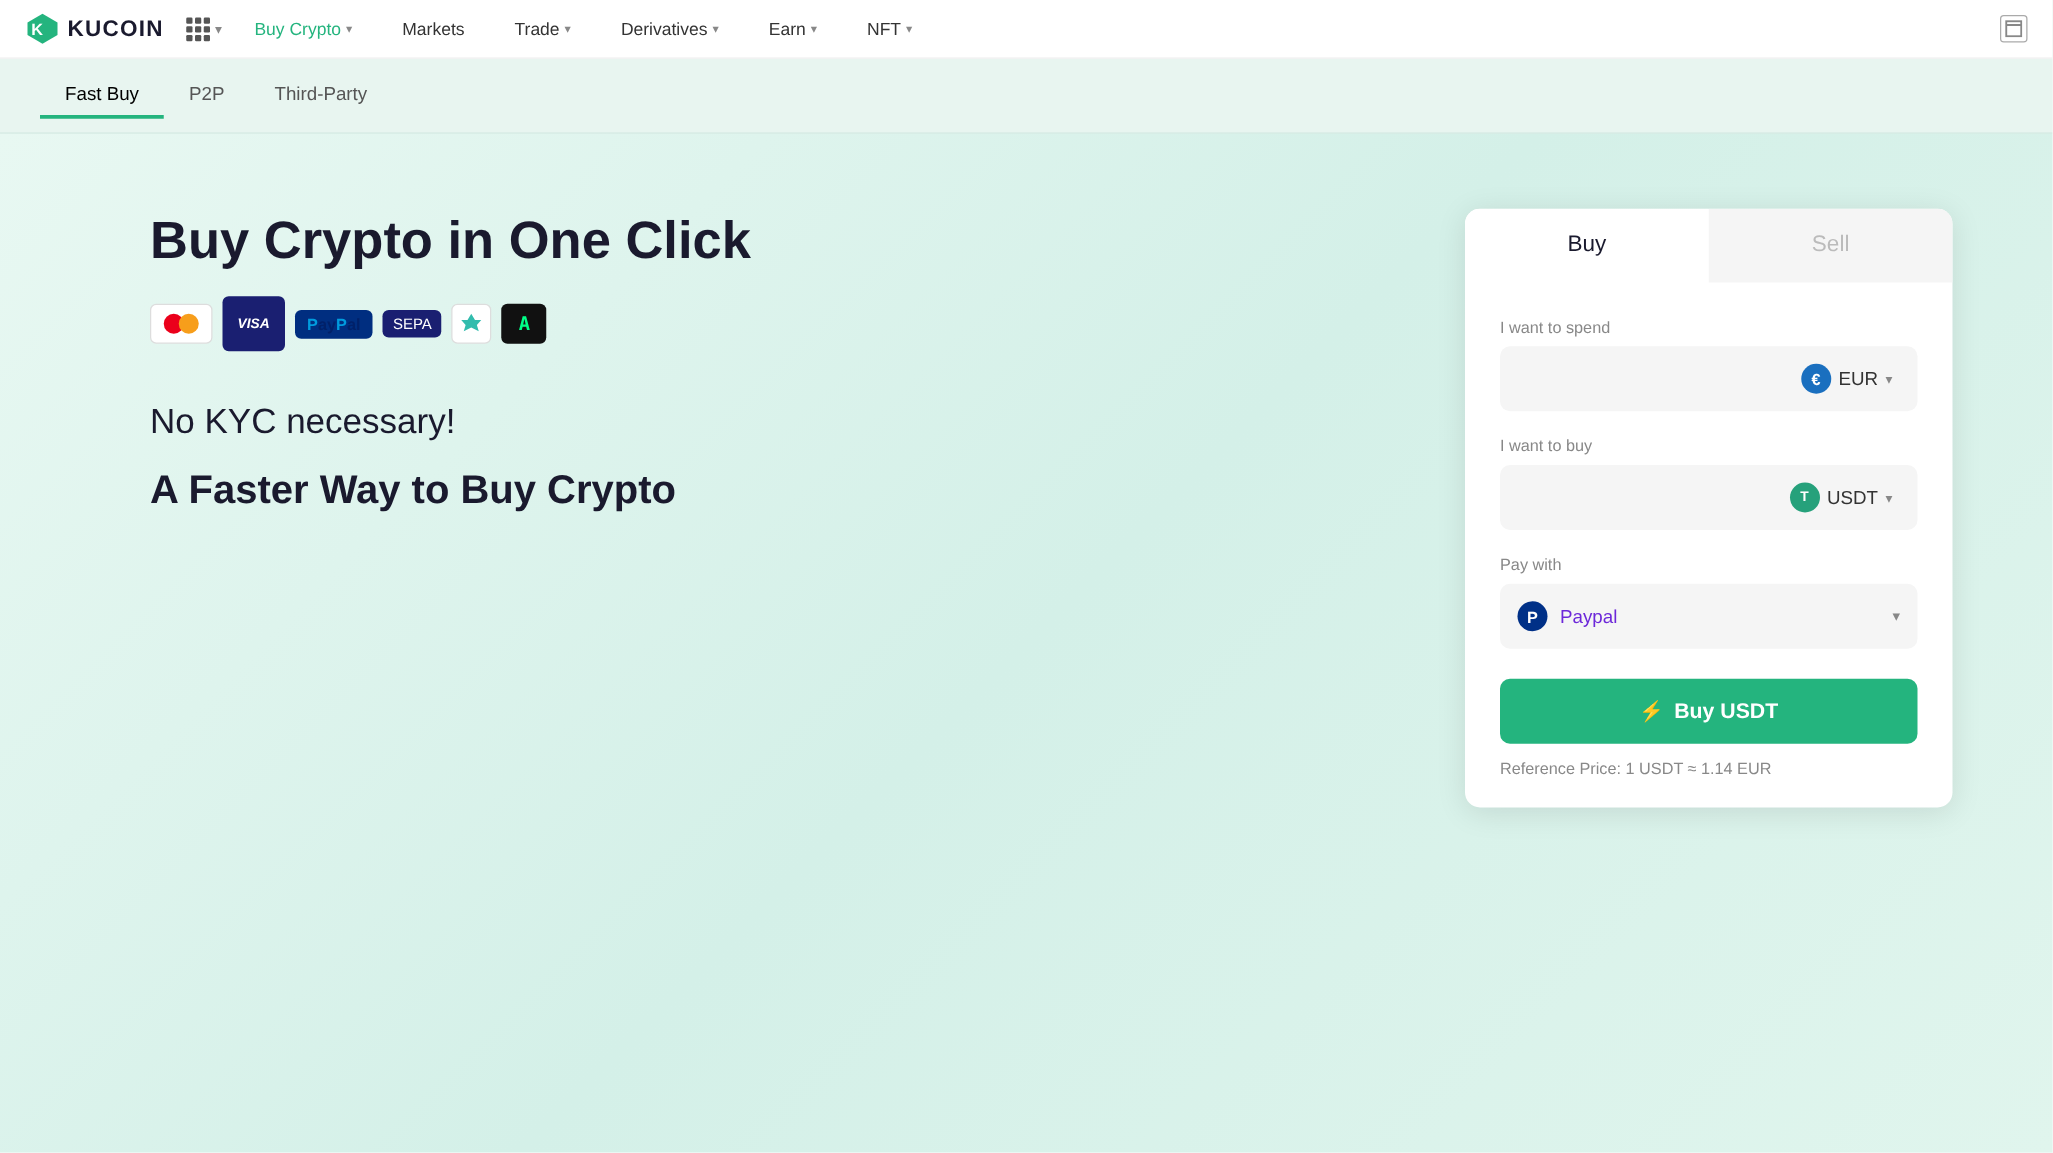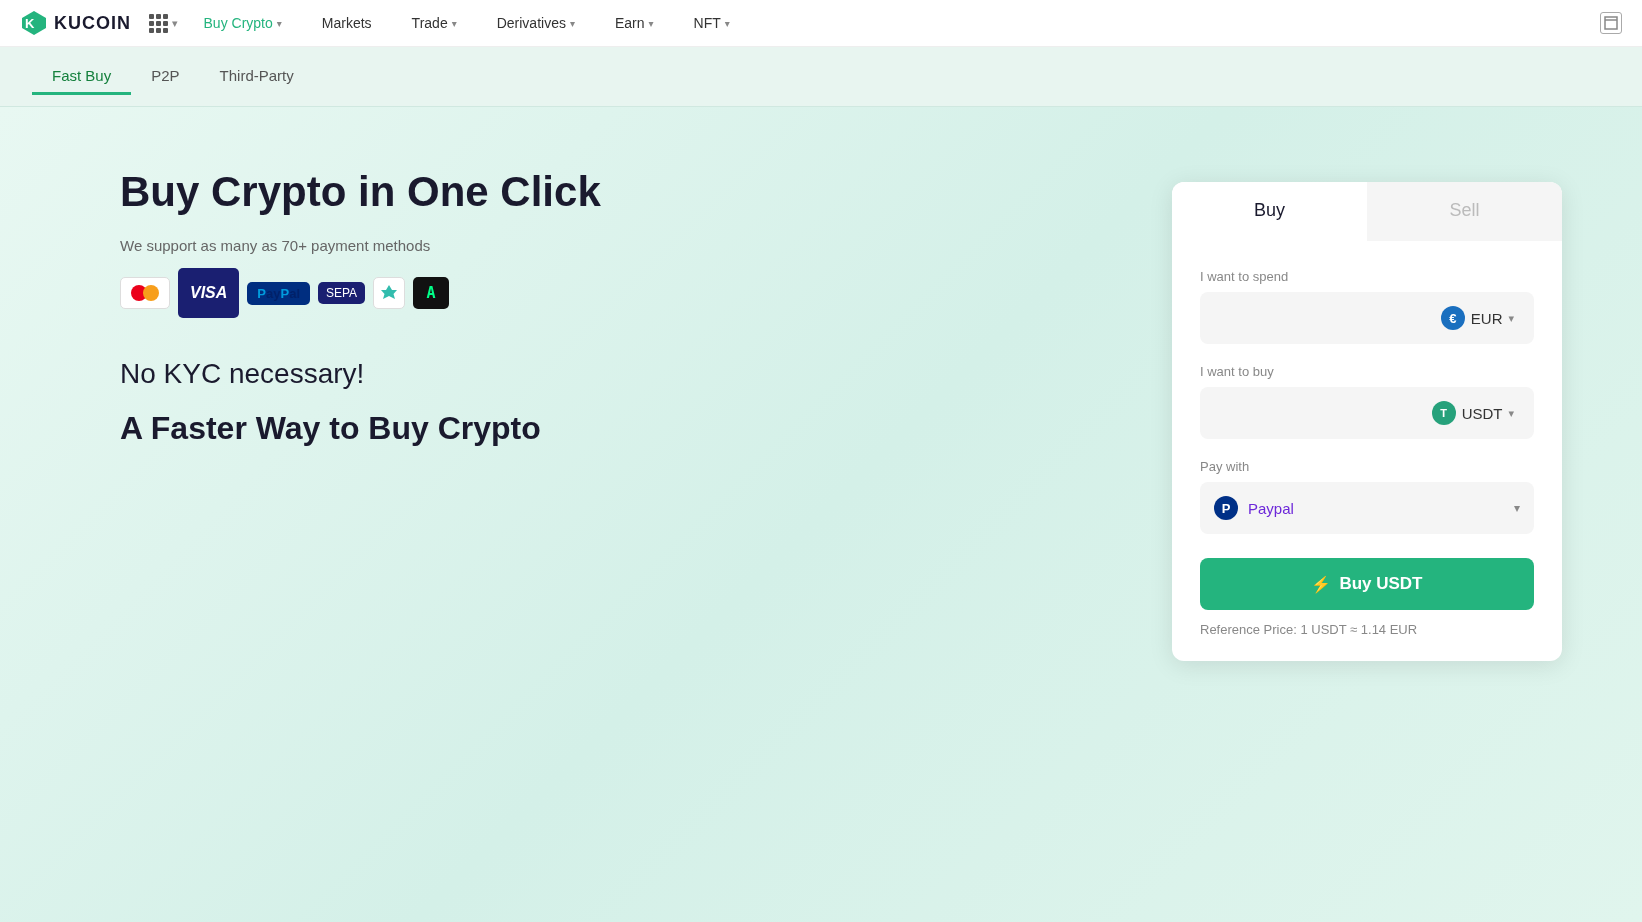--- a/index.html
+++ b/index.html
@@ -99,21 +99,21 @@
     }
     .subnav-item {
       padding: 8px 20px;
       font-size: 15px;
       color: #555;
       cursor: pointer;
       border-bottom: 3px solid transparent;
       margin-bottom: -1px;
     }
     .subnav-item.active {
-      color: #15803d;
+      color: #000000;
       border-bottom: 3px solid #24b47e;
       font-weight: 500;
     }
 
     
     .main {
       display: flex;
       min-height: calc(922px - 107px);
       background: linear-gradient(135deg, #e8f8f2 0%, #d4f0e8 50%, #e0f5ed 100%);
       padding: 60px 80px 60px 120px;
@@ -168,21 +168,21 @@
     }
 
     .mastercard {
       background: #fff;
       border: 1px solid #ddd;
       gap: 2px;
     }
     .mc-circle1 { width: 16px; height: 16px; border-radius: 50%; background: #eb001b; }
     .mc-circle2 { width: 16px; height: 16px; border-radius: 50%; background: #f79e1b; margin-left: -6px; }
 
-    .visa-badge { background: #1a1f71; color: #fff; padding: 16px 12px; border-radius: 5px; font-size: 16px; font-weight: 800; font-style: italic; }
+    .visa-badge { background: #1a1f71; color: #fff; padding: 16px 12px; border-radius: 5px; font-size: 11px; font-weight: 800; font-style: italic; }
 
     .paypal-badge { background: #002e80; color: #fff; border-radius: 5px; padding: 4px 10px; font-size: 13px; }
 
     .sepa-badge { background: #1a1f71; color: #fff; border-radius: 5px; padding: 4px 8px; font-size: 12px; font-weight: 400; }
 
     .pix-badge {
       width: 32px; height: 32px;
       background: #fff;
       border: 1px solid #ddd;
       border-radius: 5px;
@@ -209,21 +209,20 @@
     .faster-text {
       font-size: 32px;
       font-weight: 700;
       color: #1a1a2e;
     }
 
     
     .right-panel {
       width: 390px;
       flex-shrink: 0;
-      margin-top: 15px;
     }
 
     .buy-sell-card {
       background: #fff;
       border-radius: 12px;
       box-shadow: 0 4px 24px rgba(0,0,0,0.10);
       overflow: hidden;
     }
 
     .buy-sell-tabs {
@@ -451,21 +450,20 @@
     <div class="subnav-item">
       <span>Third-Party</span>
     </div>
   </div>
 </div>
 
 <div class="main">
 
   <div class="left-content">
     <div class="hero-title">Buy Crypto in One Click</div>
-    <div class="payment-label">We support as many as 70+ payment methods</div>
 
     <div class="payment-icons">
 
       <div class="payment-badge mastercard">
         <div class="mc-circle1"></div>
         <div class="mc-circle2"></div>
       </div>
 
       <div class="visa-badge">VISA</div>
 

